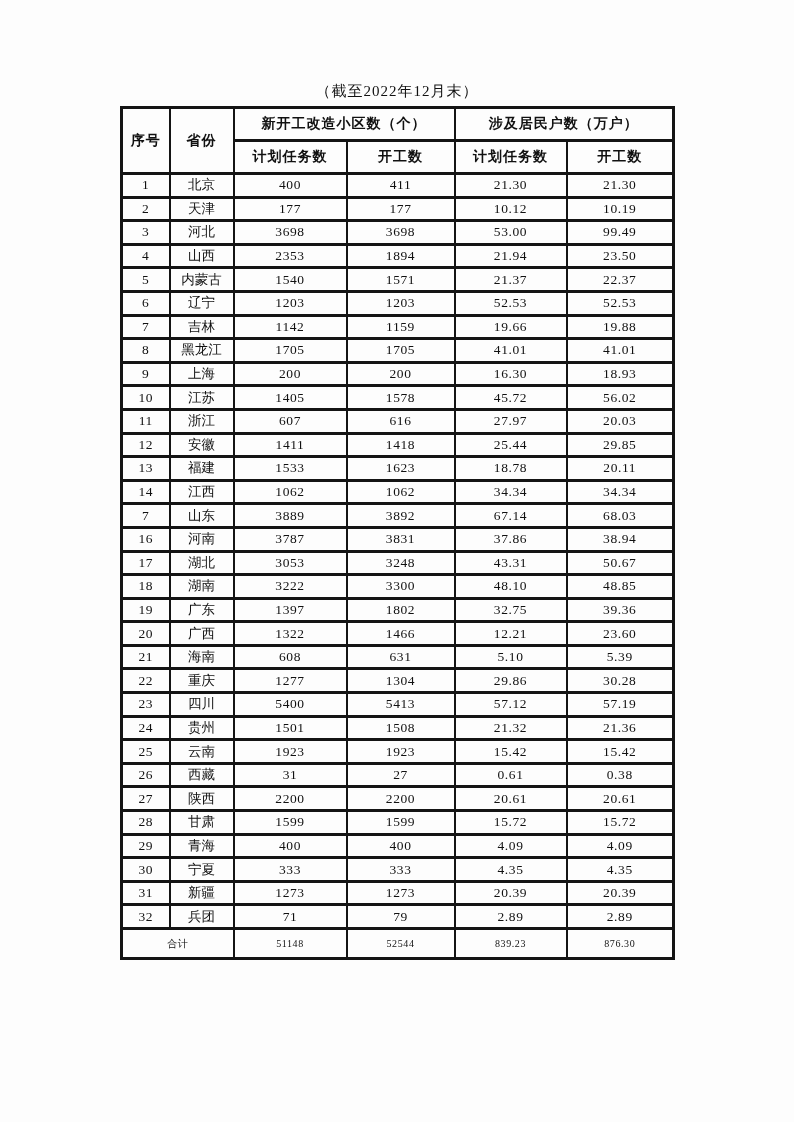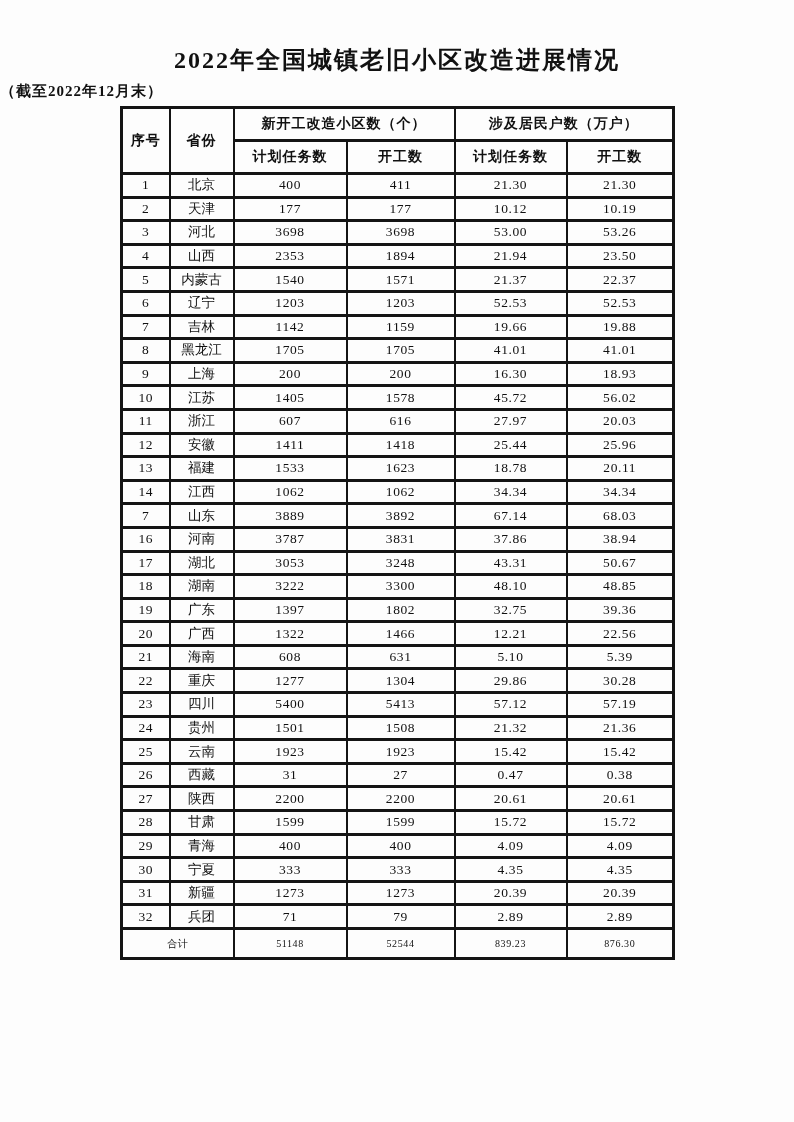--- a/index.html
+++ b/index.html
@@ -24,22 +24,23 @@
     text-align: center;
     font-size: 24px;
     font-weight: bold;
     letter-spacing: 2px;
   }
   .doc-subtitle {
     position: absolute;
     top: 82px;
     left: 0;
     width: 100%;
+    text-align: center;
     font-size: 15px;
-    font-weight: bold;
+    font-weight: normal;
     letter-spacing: 1px;
   }
   table.stats {
     position: absolute;
     top: 106px;
     left: 120px;
     width: 552px;
     border-collapse: collapse;
     table-layout: fixed;
   }
@@ -74,21 +75,20 @@
     font-size: 10px;
     height: 27px;
     letter-spacing: 0.6px;
   }
 </style>
 </head>
 <body>
 
 <div class="page">
 
-  <div class="doc-title">2022年全国城镇老旧小区改造进展情况</div>
 
   <div class="doc-subtitle">（截至2022年12月末）</div>
 
   <table class="stats">
     <colgroup>
       <col style="width:48px">
       <col style="width:64px">
       <col style="width:113px">
       <col style="width:108px">
       <col style="width:112px">
@@ -124,21 +124,21 @@
           <td class="num">177</td>
           <td class="num">10.12</td>
           <td class="num">10.19</td>
         </tr>
         <tr>
           <td class="num">3</td>
           <td>河北</td>
           <td class="num">3698</td>
           <td class="num">3698</td>
           <td class="num">53.00</td>
-          <td class="num">53.26</td>
+          <td class="num">99.49</td>
         </tr>
         <tr>
           <td class="num">4</td>
           <td>山西</td>
           <td class="num">2353</td>
           <td class="num">1894</td>
           <td class="num">21.94</td>
           <td class="num">23.50</td>
         </tr>
         <tr>
@@ -196,21 +196,21 @@
           <td class="num">616</td>
           <td class="num">27.97</td>
           <td class="num">20.03</td>
         </tr>
         <tr>
           <td class="num">12</td>
           <td>安徽</td>
           <td class="num">1411</td>
           <td class="num">1418</td>
           <td class="num">25.44</td>
-          <td class="num">25.96</td>
+          <td class="num">29.85</td>
         </tr>
         <tr>
           <td class="num">13</td>
           <td>福建</td>
           <td class="num">1533</td>
           <td class="num">1623</td>
           <td class="num">18.78</td>
           <td class="num">20.11</td>
         </tr>
         <tr>
@@ -260,21 +260,21 @@
           <td class="num">1802</td>
           <td class="num">32.75</td>
           <td class="num">39.36</td>
         </tr>
         <tr>
           <td class="num">20</td>
           <td>广西</td>
           <td class="num">1322</td>
           <td class="num">1466</td>
           <td class="num">12.21</td>
-          <td class="num">22.56</td>
+          <td class="num">23.60</td>
         </tr>
         <tr>
           <td class="num">21</td>
           <td>海南</td>
           <td class="num">608</td>
           <td class="num">631</td>
           <td class="num">5.10</td>
           <td class="num">5.39</td>
         </tr>
         <tr>
@@ -307,21 +307,21 @@
           <td class="num">1923</td>
           <td class="num">1923</td>
           <td class="num">15.42</td>
           <td class="num">15.42</td>
         </tr>
         <tr>
           <td class="num">26</td>
           <td>西藏</td>
           <td class="num">31</td>
           <td class="num">27</td>
-          <td class="num">0.47</td>
+          <td class="num">0.61</td>
           <td class="num">0.38</td>
         </tr>
         <tr>
           <td class="num">27</td>
           <td>陕西</td>
           <td class="num">2200</td>
           <td class="num">2200</td>
           <td class="num">20.61</td>
           <td class="num">20.61</td>
         </tr>

